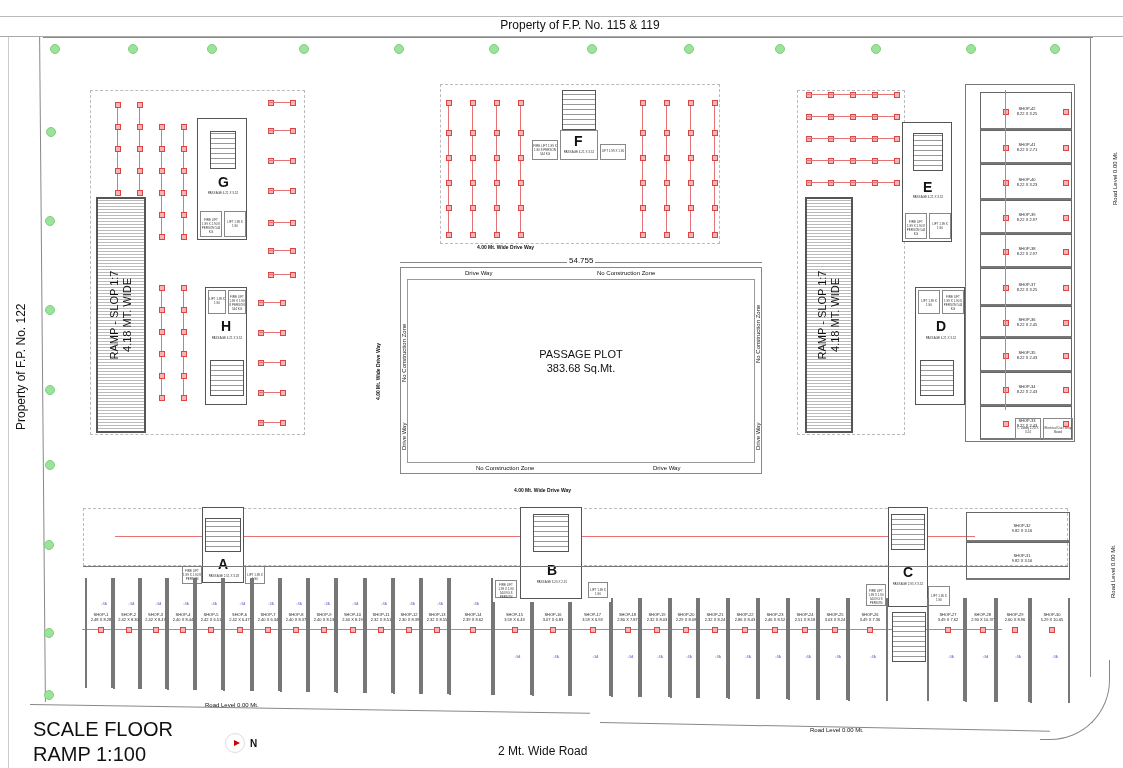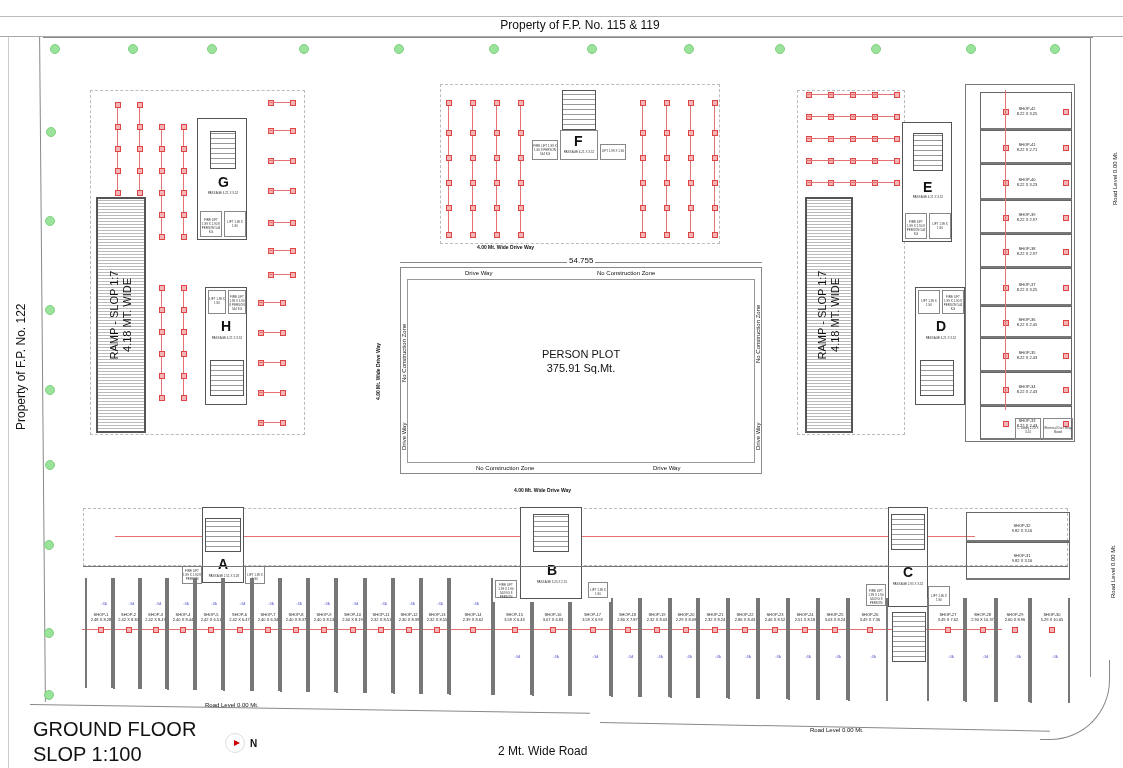--- a/index.html
+++ b/index.html
@@ -213,22 +213,22 @@
 <div class="rl" style="left:1005px;top:90px;width:1px;height:320px;"></div>
 
 <div class="vtext" style="left:1112px;top:205px;font-size:6px;">Road Level 0.00 Mt.</div>
 <div class="vtext" style="left:1110px;top:598px;font-size:6px;">Road Level 0.00 Mt.</div>
 
 <div class="abs" style="left:477px;top:244px;font-size:5px;font-weight:bold;">4.00 Mt. Wide Drive Way</div>
 <div class="line" style="left:400px;top:262px;width:362px;height:1px;background:#888;"></div>
 <div class="abs" style="left:567px;top:256px;font-size:8px;background:#fff;padding:0 2px;">54.755</div>
 <div class="abs" style="left:400px;top:267px;width:362px;height:207px;border:1px solid #888;box-sizing:border-box;"></div>
 <div class="abs" style="left:407px;top:279px;width:348px;height:184px;border:1px solid #999;box-sizing:border-box;"></div>
-<div class="abs" style="left:400px;top:348px;width:362px;text-align:center;font-size:11px;">PERSON PLOT</div>
-<div class="abs" style="left:400px;top:362px;width:362px;text-align:center;font-size:11px;">375.91 Sq.Mt.</div>
+<div class="abs" style="left:400px;top:348px;width:362px;text-align:center;font-size:11px;">PASSAGE PLOT</div>
+<div class="abs" style="left:400px;top:362px;width:362px;text-align:center;font-size:11px;">383.68 Sq.Mt.</div>
 <div class="abs" style="left:465px;top:270px;font-size:6px;">Drive Way</div>
 <div class="abs" style="left:597px;top:270px;font-size:6px;">No Construction Zone</div>
 <div class="abs" style="left:476px;top:465px;font-size:6px;">No Construction Zone</div>
 <div class="abs" style="left:653px;top:465px;font-size:6px;">Drive Way</div>
 <div class="vtext" style="left:401px;top:382px;font-size:6px;">No Construction Zone</div>
 <div class="vtext" style="left:401px;top:450px;font-size:6px;">Drive Way</div>
 <div class="vtext" style="left:755px;top:363px;font-size:6px;">No Construction Zone</div>
 <div class="vtext" style="left:755px;top:450px;font-size:6px;">Drive Way</div>
 <div class="vtext" style="left:375px;top:400px;font-size:5px;font-weight:bold;">4.00 Mt. Wide Drive Way</div>
 <div class="abs" style="left:514px;top:487px;font-size:5px;font-weight:bold;">4.00 Mt. Wide Drive Way</div>
@@ -463,22 +463,22 @@
       <div class="shop-lbl" style="left:20px;top:19px">5.29 X 10.65</div>
       <div class="sprk" style="left: 17px; top: 29px;"></div>
       <div class="sa" style="left: 20px; top: 57px;">○SA</div>
     </div>
   </div>
 
 <div class="abs" style="left:205px;top:702px;font-size:6px;">Road Level 0.00 Mt.</div>
 <div class="abs" style="left:810px;top:727px;font-size:6px;">Road Level 0.00 Mt.</div>
 <div class="abs" style="left:498px;top:744px;font-size:12px;">2 Mt. Wide Road</div>
 
-<div class="abs" style="left:33px;top:718px;font-size:20px;">GROUND FLOOR</div>
-<div class="abs" style="left:33px;top:743px;font-size:20px;">SLOP 1:100</div>
+<div class="abs" style="left:33px;top:718px;font-size:20px;">SCALE FLOOR</div>
+<div class="abs" style="left:33px;top:743px;font-size:20px;">RAMP 1:100</div>
 <div class="abs" style="left:225px;top:733px;width:20px;height:20px;border:1px solid #ddd;border-radius:50%;box-sizing:border-box;">
   <div style="position:absolute;left:8px;top:6px;width:0;height:0;border-top:3px solid transparent;border-bottom:3px solid transparent;border-left:6px solid #c00;"></div>
 </div>
 <div class="abs" style="left:250px;top:738px;font-size:10px;font-weight:bold;">N</div>
 
 <div class="rl" style="left: 117px; top: 102px; width: 1px; height: 88px;"></div>
 <div class="sprk" style="left: 115px; top: 102px;"></div>
 <div class="sprk" style="left: 115px; top: 124px;"></div>
 <div class="sprk" style="left: 115px; top: 146px;"></div>
 <div class="sprk" style="left: 115px; top: 168px;"></div>

